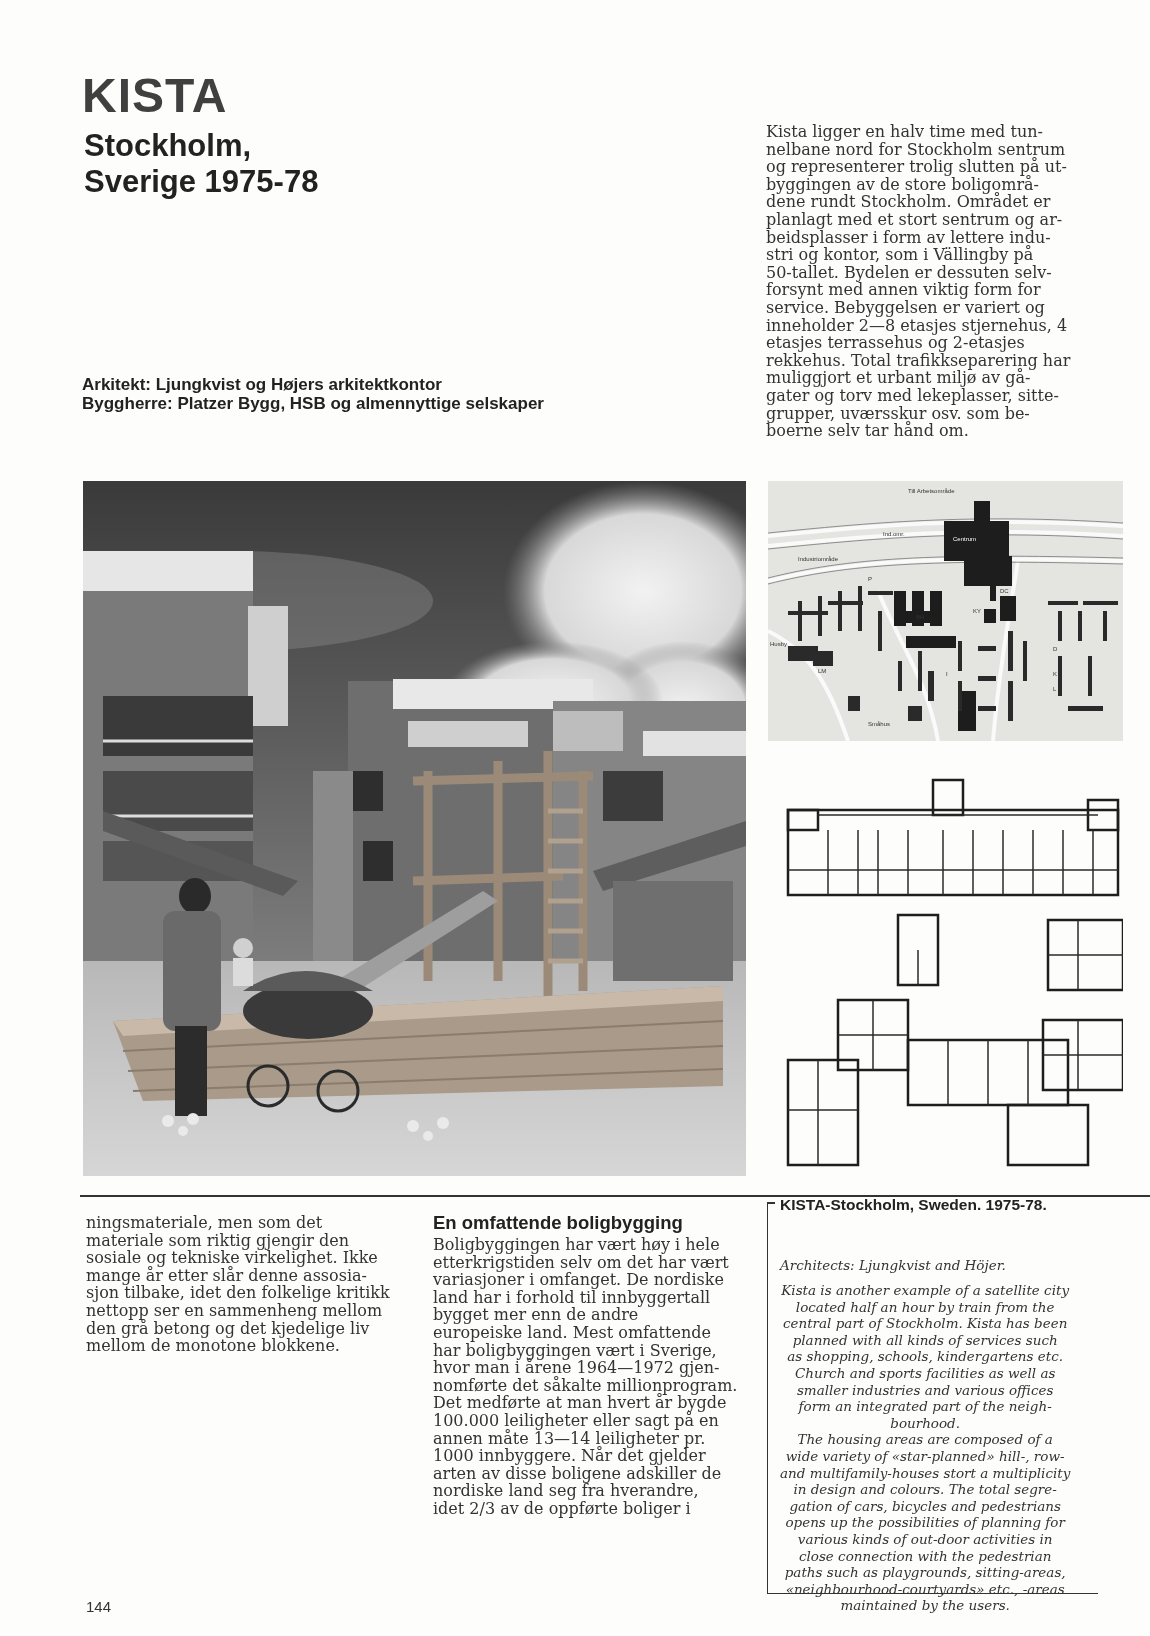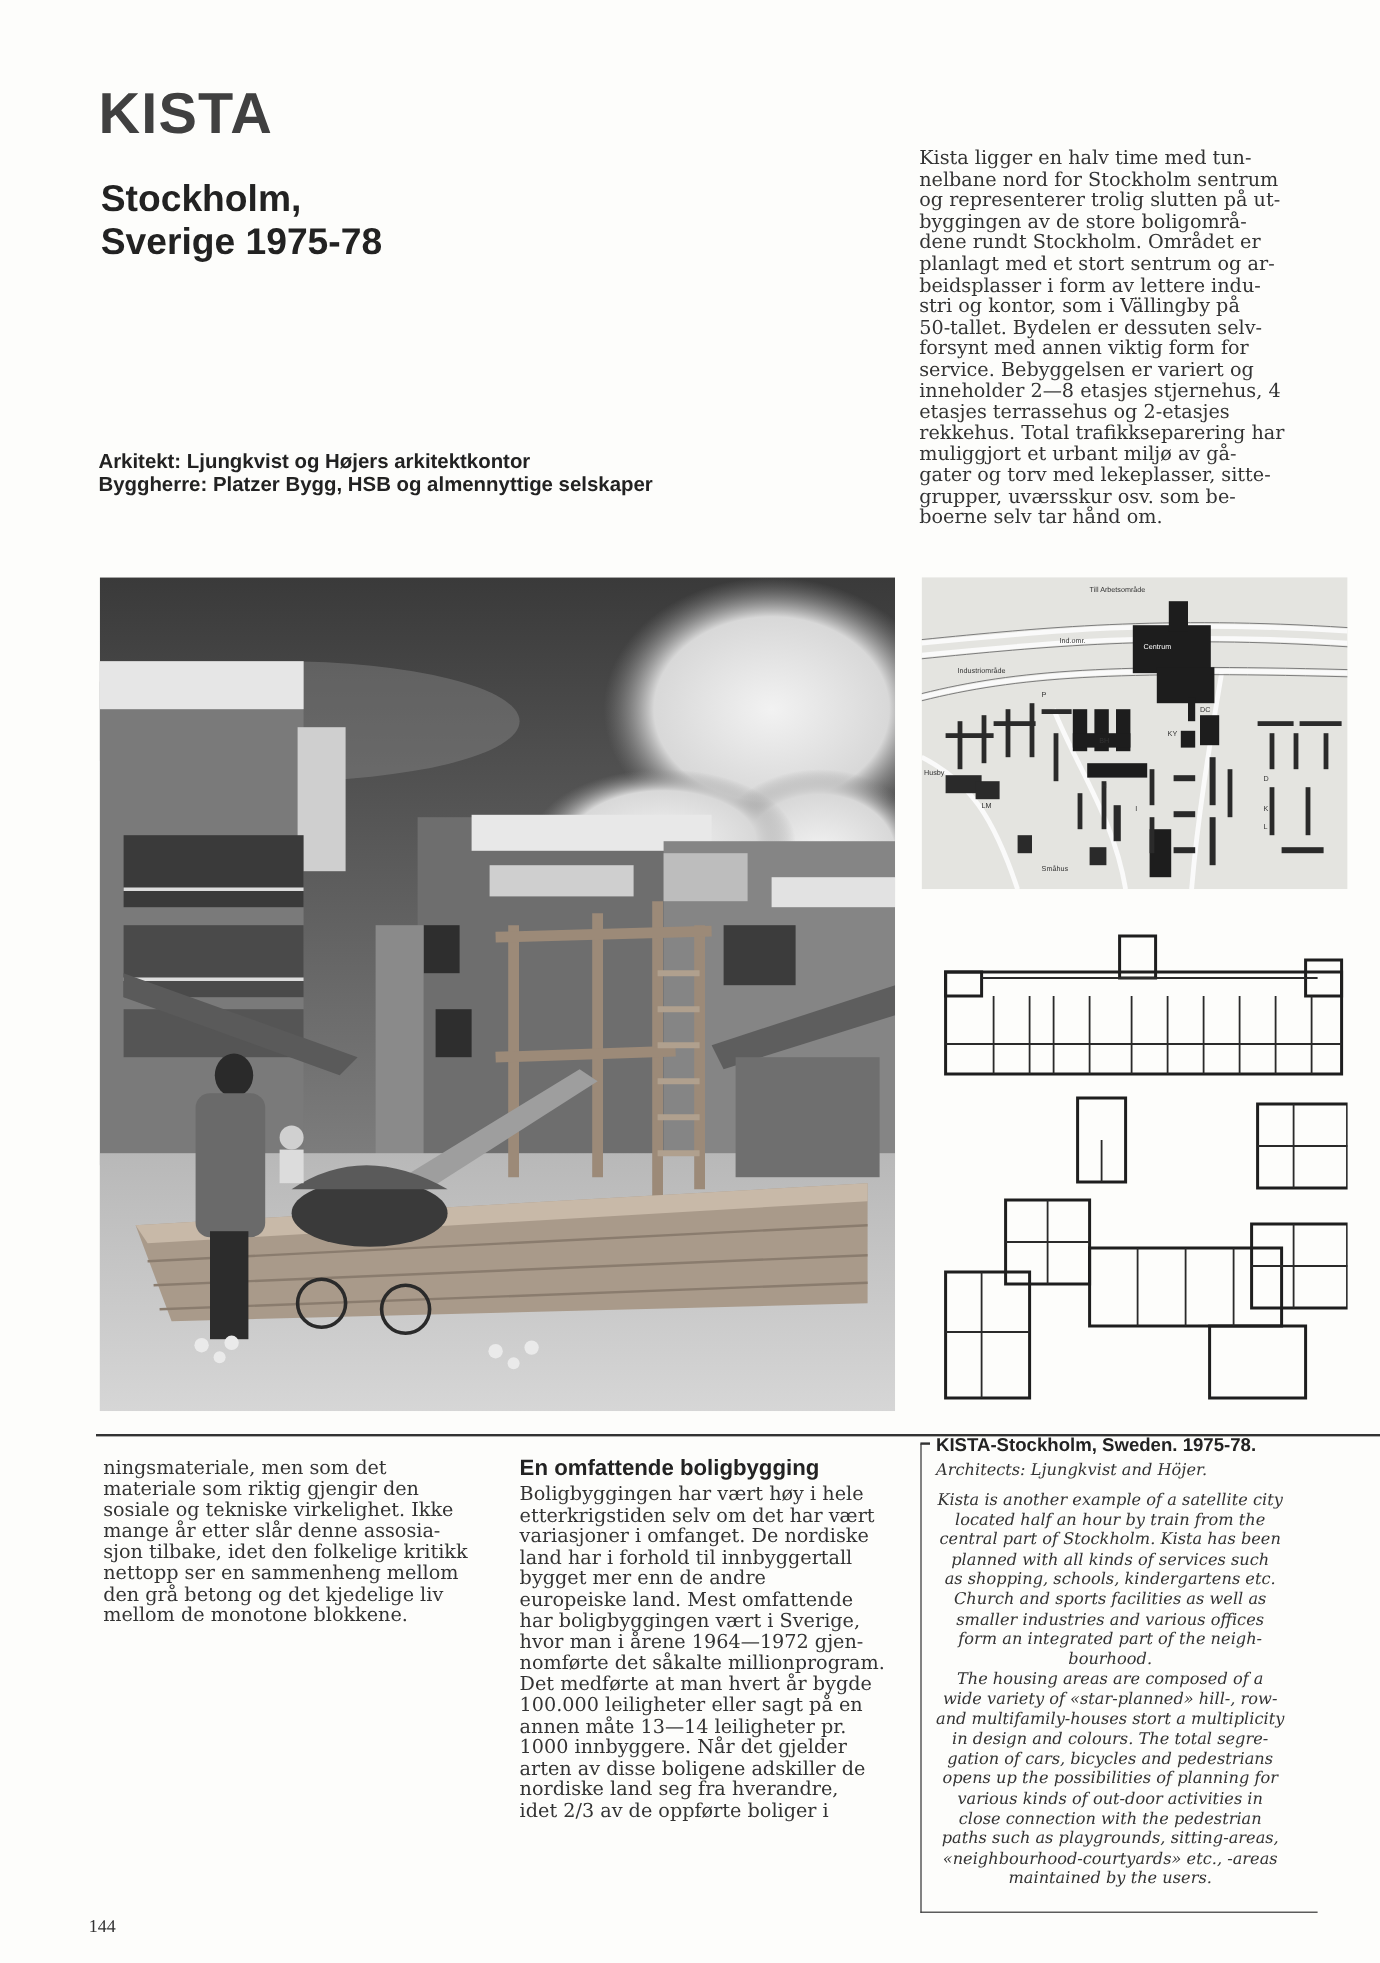--- a/index.html
+++ b/index.html
@@ -1,21 +1,21 @@
 <!DOCTYPE html>
 <html><head>
 <meta charset="utf-8">
 <style>
   html, body { margin: 0; padding: 0; }
   body { width: 1150px; height: 1636px; background: #fdfdfb; position: relative; overflow: hidden; color: #222; }
   .sans { font-family: "Liberation Sans", sans-serif; }
   .abs { position: absolute; }
 
   #title { left: 82px; top: 72px; font-size: 48px; font-weight: 900; letter-spacing: 1px; color: #404040; margin: 0; line-height: 1; }
-  #subtitle { left: 84px; top: 148px; font-size: 31px; font-weight: 900; color: #222; line-height: 36px; margin: 0; }
+  #subtitle { left: 84px; top: 128px; font-size: 31px; font-weight: 900; color: #222; line-height: 36px; margin: 0; }
   #facts { left: 82px; top: 375px; font-size: 17px; font-weight: bold; line-height: 19px; color: #222; }
   #facts div { white-space: nowrap; }
 
   .col { font-family: "DejaVu Serif", serif; font-size: 16px; line-height: 17.6px; color: #333; white-space: nowrap; }
   #intro { left: 766px; top: 123px; }
 
   #photo { left: 83px; top: 481px; width: 663px; height: 695px; overflow: hidden; }
   #map { left: 768px; top: 481px; width: 355px; height: 260px; }
   #plan1 { left: 778px; top: 770px; width: 345px; height: 130px; }
   #plan2 { left: 778px; top: 910px; width: 345px; height: 260px; }
@@ -24,23 +24,23 @@
 
   #bodyA { left: 86px; top: 1214px; }
   #bodyB-head { left: 433px; top: 1212px; font-size: 18.5px; font-weight: bold; color: #222; white-space: nowrap; }
   #bodyB { left: 433px; top: 1236px; }
 
   #eng-box { left: 767px; top: 1203px; width: 330px; height: 390px; border: 1.5px solid #333; border-right: none; border-top: none; }
   #eng-frame-top { left: 767px; top: 1202px; width: 8px; height: 1.5px; background:#333; }
   #eng-head { left: 780px; top: 1196px; font-size: 15.5px; font-weight: bold; color: #222; white-space: nowrap; }
   #eng-arch { left: 780px; top: 1217px; font-style: italic; }
   #eng-body { left: 780px; top: 1242px; font-style: italic; text-align: center; }
-  #eng-body .col, #eng-arch { font-size: 13.5px; line-height: 16.6px; }
-
-  #pagenum { left: 74px; top: 1598px; font-family: Liberation Serif, serif; font-size: 15px; color: #333; }
+  #eng-body .col, #eng-arch { font-size: 13.5px; line-height: 16.6px; margin-top: 40px; }
+
+  #pagenum { left: 86px; top: 1598px; font-family: Liberation Sans, sans-serif; font-size: 15px; color: #333; }
 </style>
 </head>
 <body>
 
 <h1 id="title" class="abs sans">KISTA</h1>
 <div id="subtitle" class="abs sans">
   <div>Stockholm,</div>
   <div>Sverige 1975-78</div>
 </div>
 

